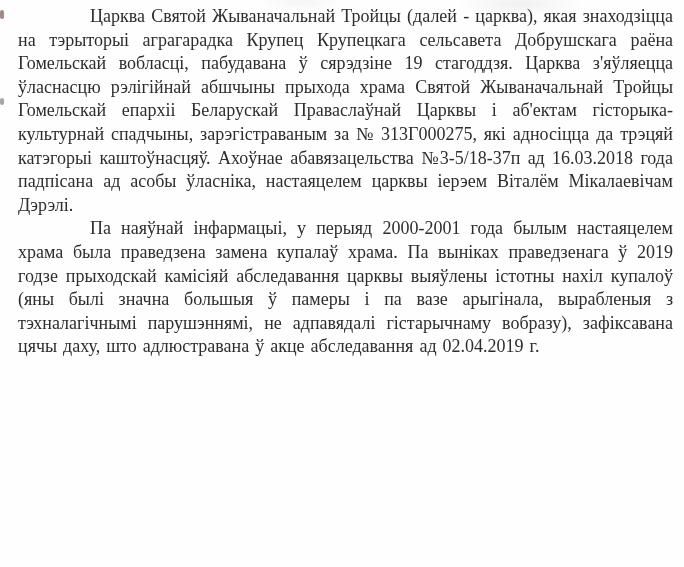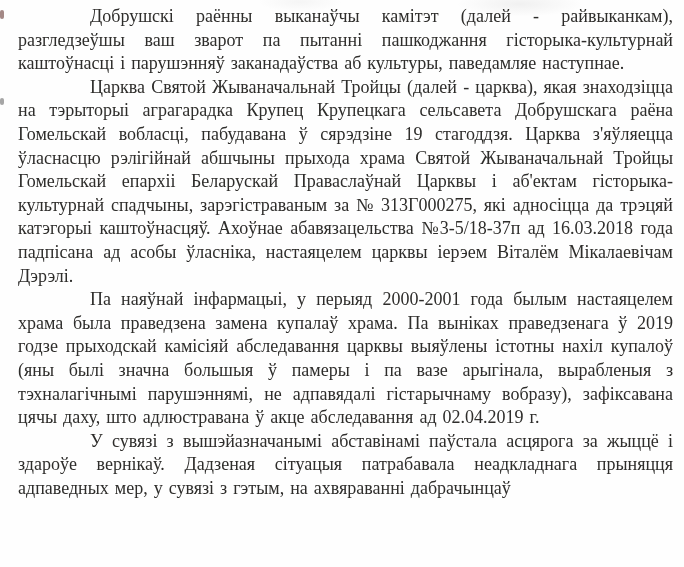--- a/index.html
+++ b/index.html
@@ -40,20 +40,18 @@
     border-radius: 2px;
     background: rgba(90, 40, 35, 0.55);
   }
   .artifact.a1 { top: 10px;  height: 9px; }
   .artifact.a2 { top: 98px;  height: 7px; background: rgba(60,60,60,0.45); }
 </style>
 </head>
 <body>
 
 <div class="page">
-  <p>Добрушскі раённы выканаўчы камітэт (далей - райвыканкам), разгледзеўшы ваш зварот па пытанні пашкоджання гісторыка-культурнай каштоўнасці і парушэнняў заканадаўства аб культуры, паведамляе наступнае.</p>
   <p>Царква Святой Жываначальнай Тройцы (далей - царква), якая знаходзіцца на тэрыторыі аграгарадка Крупец Крупецкага сельсавета Добрушскага раёна Гомельскай вобласці, пабудавана ў сярэдзіне 19 стагоддзя. Царква з'яўляецца ўласнасцю рэлігійнай абшчыны прыхода храма Святой Жываначальнай Тройцы Гомельскай епархіі Беларускай Праваслаўнай Царквы і аб'ектам гісторыка-культурнай спадчыны, зарэгістраваным за № 313Г000275, які адносіцца да трэцяй катэгорыі каштоўнасцяў. Ахоўнае абавязацельства №3-5/18-37п ад 16.03.2018 года падпісана ад асобы ўласніка, настаяцелем царквы іерэем Віталём Мікалаевічам Дэрэлі.</p>
   <p>Па наяўнай інфармацыі, у перыяд 2000-2001 года былым настаяцелем храма была праведзена замена купалаў храма. Па выніках праведзенага ў 2019 годзе прыходскай камісіяй абследавання царквы выяўлены істотны нахіл купалоў (яны былі значна большыя ў памеры і па вазе арыгінала, вырабленыя з тэхналагічнымі парушэннямі, не адпавядалі гістарычнаму вобразу), зафіксавана цячы даху, што адлюстравана ў акце абследавання ад 02.04.2019 г.</p>
-  <p>У сувязі з вышэйазначанымі абставінамі паўстала асцярога за жыццё і здароўе вернікаў. Дадзеная сітуацыя патрабавала неадкладнага прыняцця адпаведных мер, у сувязі з гэтым, на ахвяраванні дабрачынцаў</p>
 </div>
 
 <div class="artifact a1"></div>
 <div class="artifact a2"></div>
 
 </body></html>

